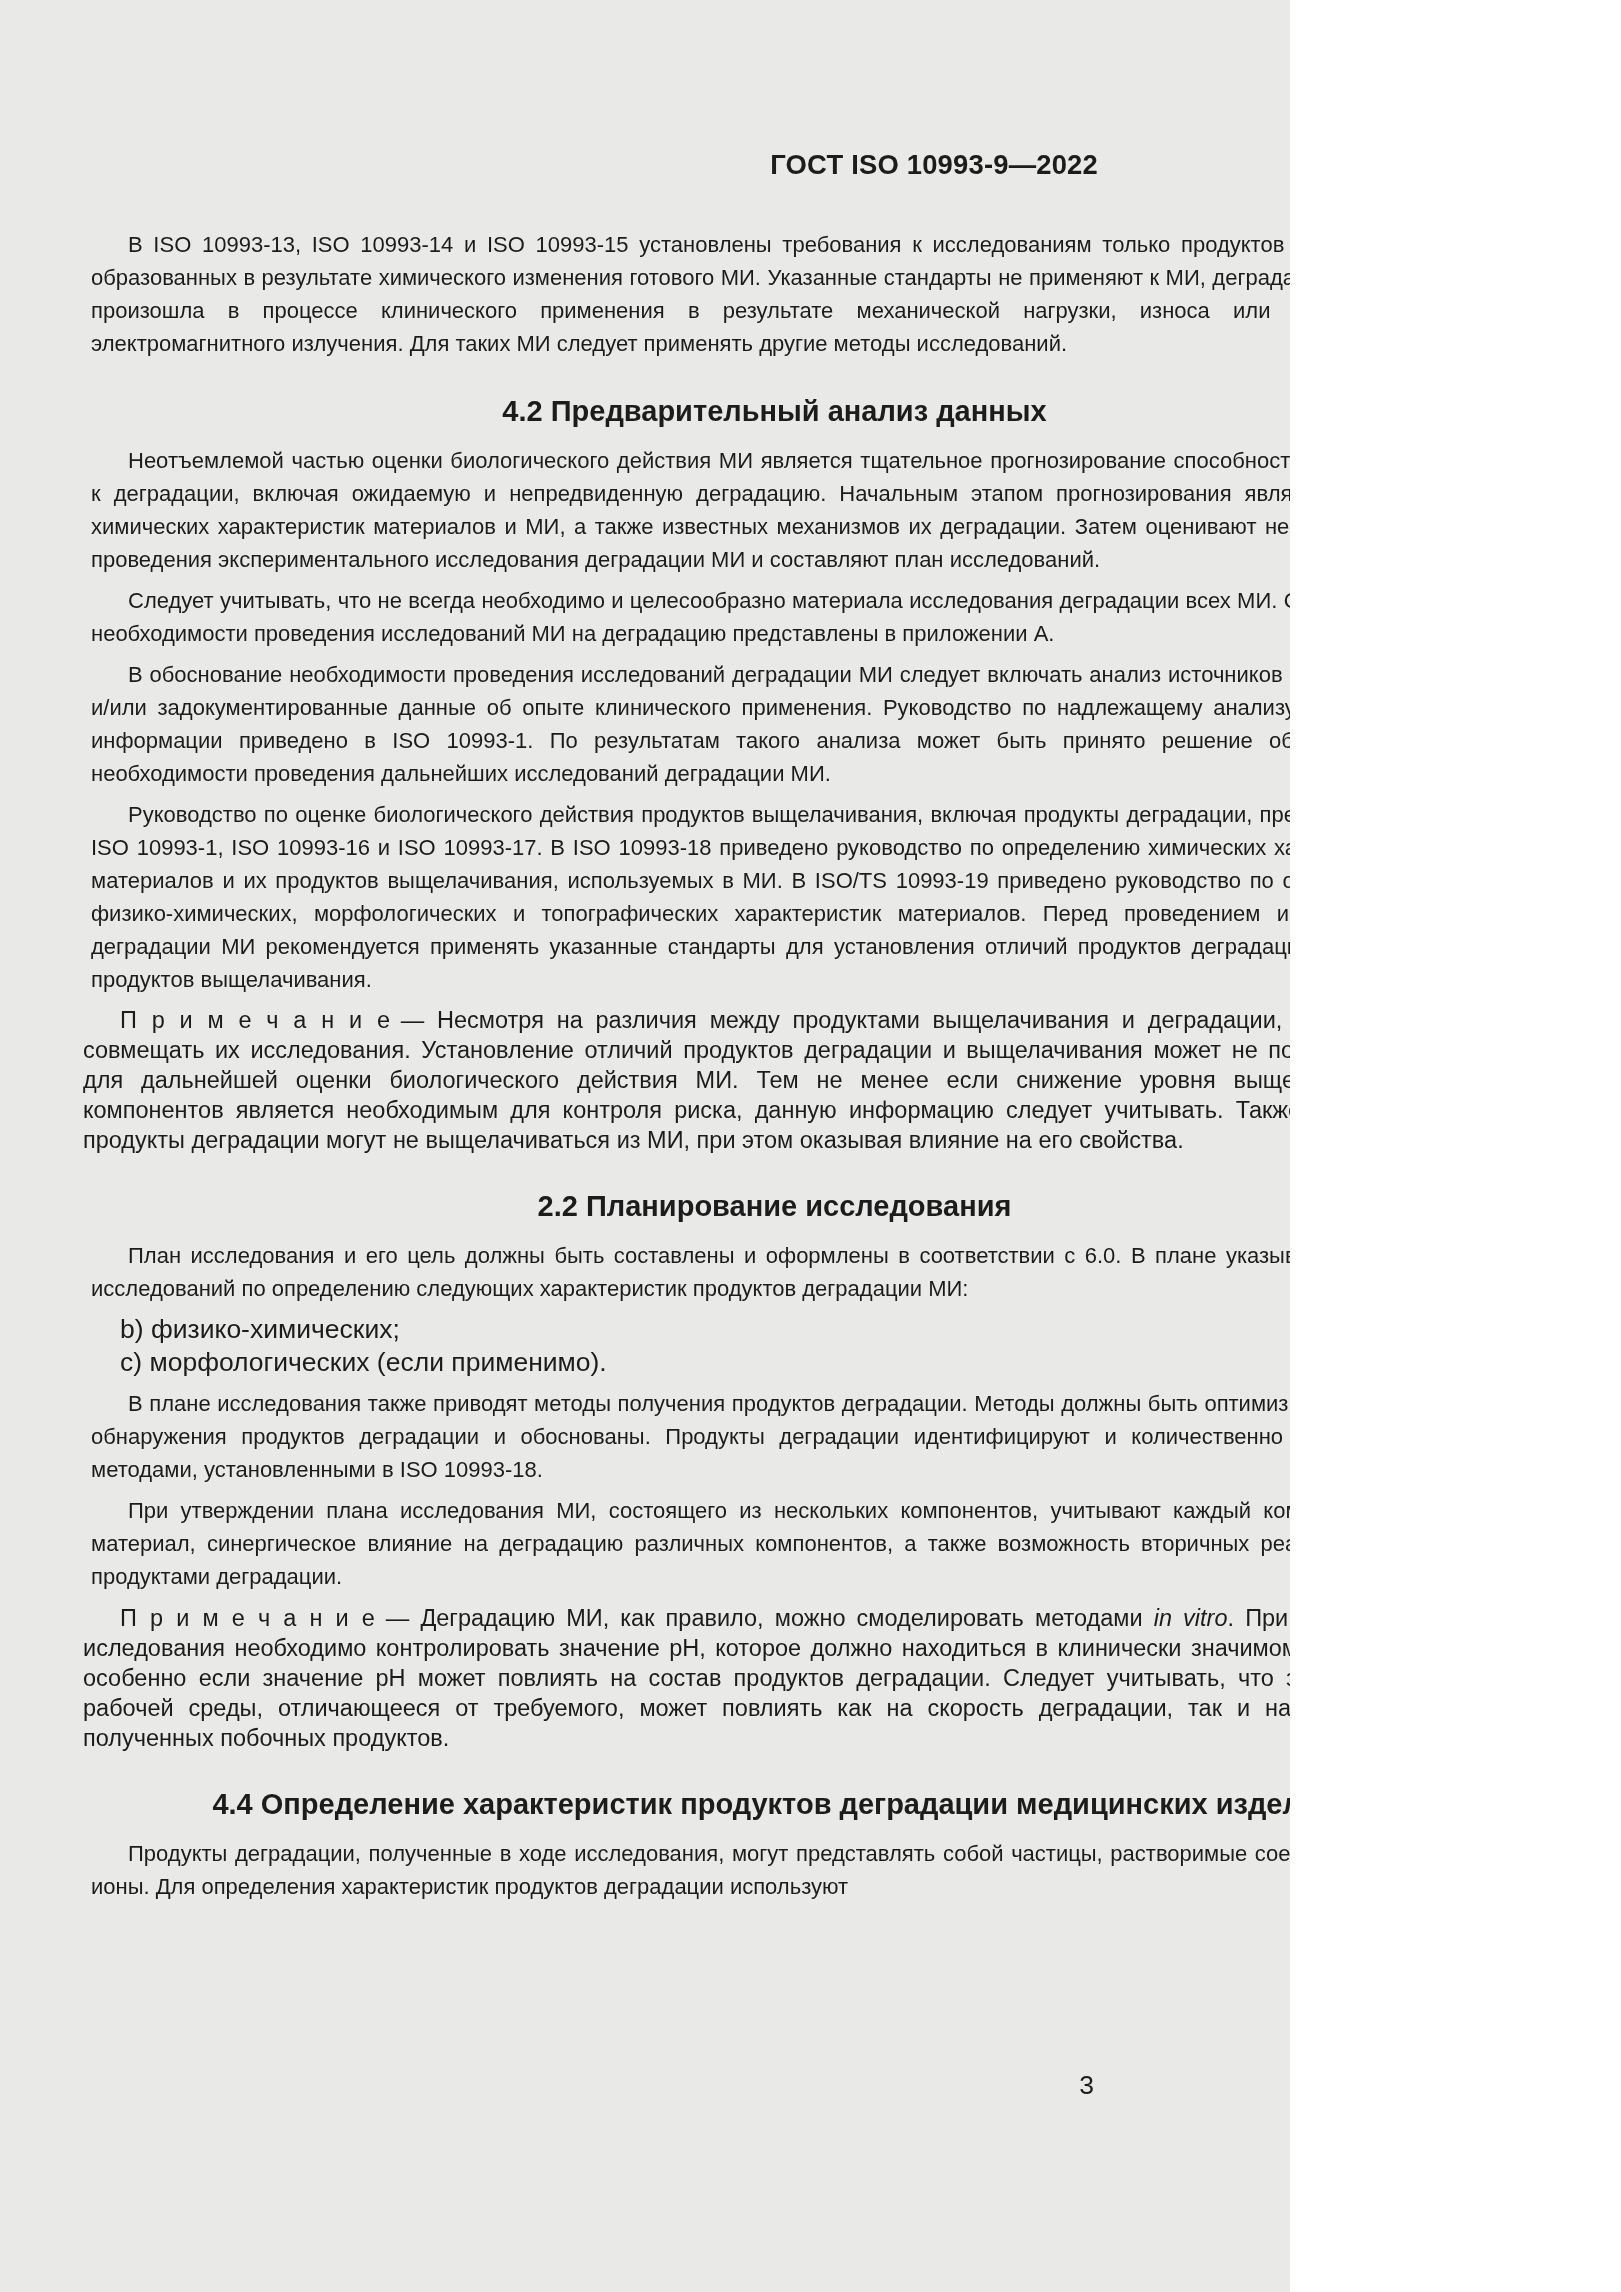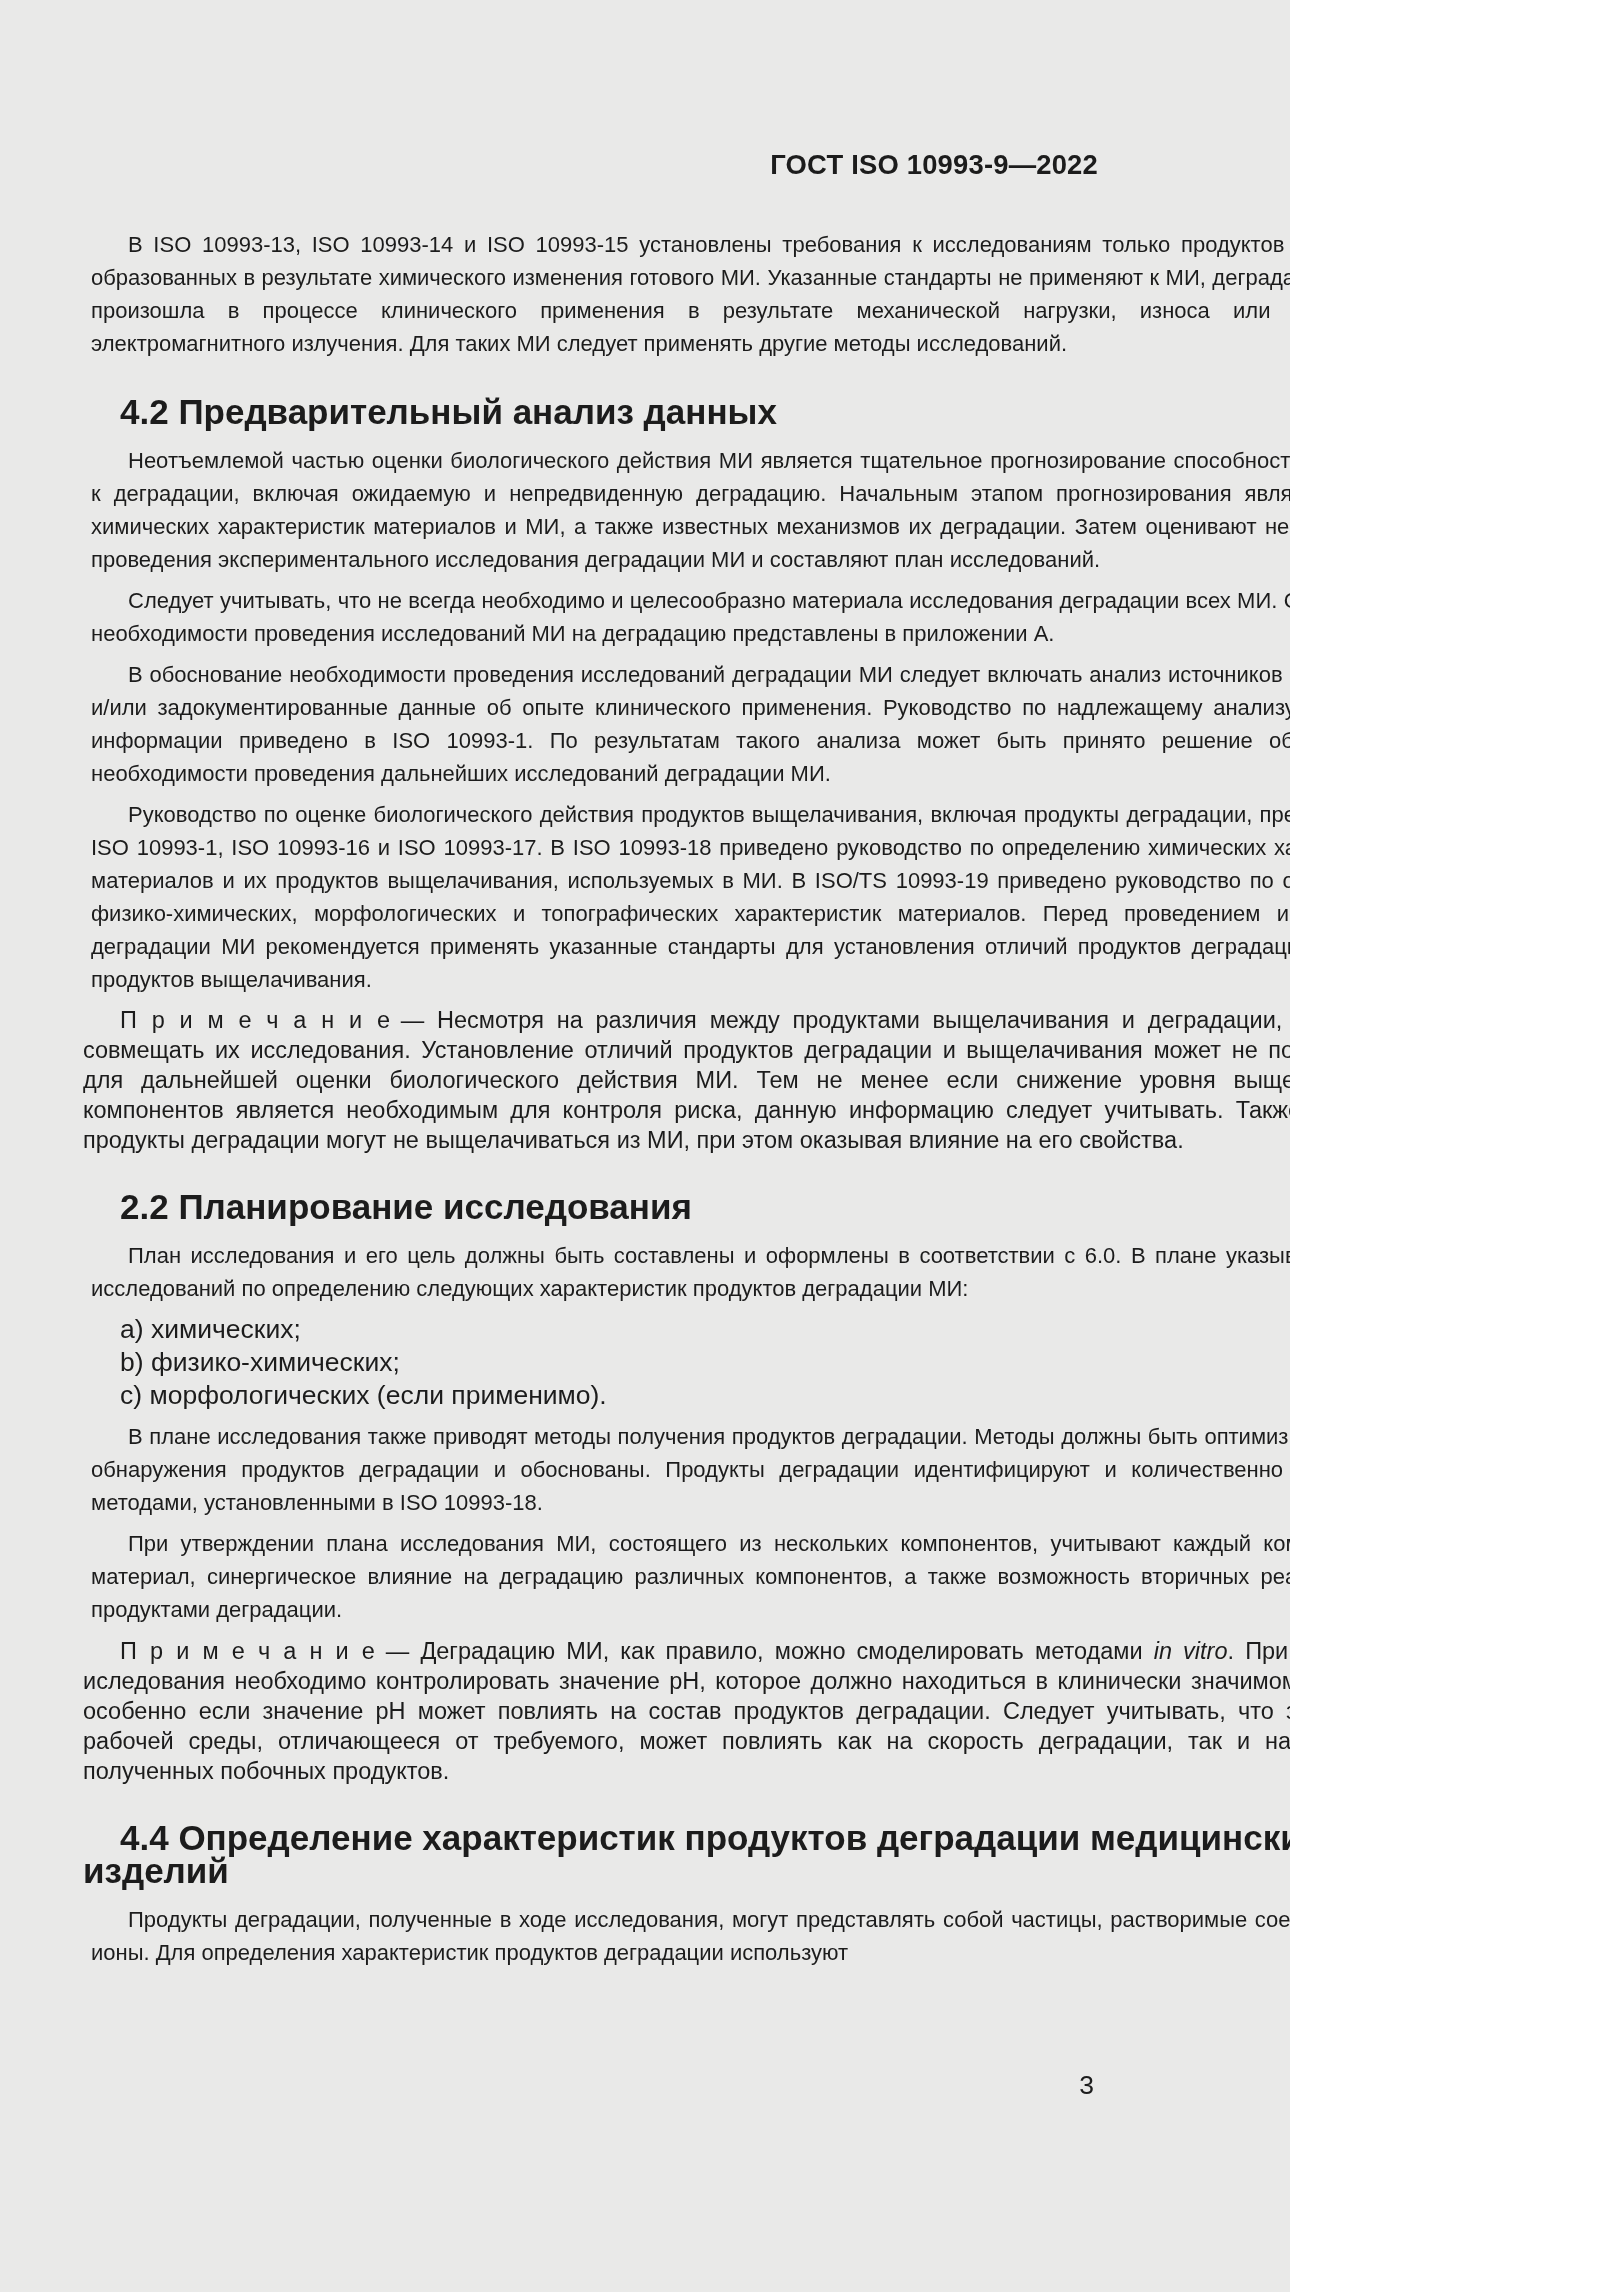--- a/index.html
+++ b/index.html
@@ -36,24 +36,25 @@
     text-indent: 37px;
   }
   p.list {
     margin: 0;
     font-size: 26.5px;
     line-height: 33px;
     text-indent: 37px;
   }
   h2.sect {
     margin: 35px 0 15.7px 0;
-    font-size: 35px;
+    font-size: 29px;
     line-height: 33px;
     font-weight: bold;
     text-indent: 37px;
+    text-align: center;
   }
   p.note {
     margin: 9.8px 0 9.8px 0;
     font-size: 23.5px;
     line-height: 30px;
     text-align: justify;
     text-align-last: left;
     text-indent: 37px;
   }
   .note-label { letter-spacing: 1px; margin-right: 9.8px; margin-top: 12px; }
@@ -80,21 +81,20 @@
     <p class="body">Неотъемлемой частью оценки биологического действия МИ является тщательное прогнозирование способности материала к деградации, включая ожидаемую и непредвиденную деградацию. Начальным этапом прогнозирования является оценка химических характеристик материалов и МИ, а также известных механизмов их деградации. Затем оценивают необходимость проведения экспериментального исследования деградации МИ и составляют план исследований.</p>
     <p class="body">Следует учитывать, что не всегда необходимо и целесообразно материала исследования деградации всех МИ. Обоснования необходимости проведения исследований МИ на деградацию представлены в приложении А.</p>
     <p class="body">В обоснование необходимости проведения исследований деградации МИ следует включать анализ источников информации и/или задокументированные данные об опыте клинического применения. Руководство по надлежащему анализу источников информации приведено в ISO 10993-1. По результатам такого анализа может быть принято решение об отсутствии необходимости проведения дальнейших исследований деградации МИ.</p>
     <p class="body">Руководство по оценке биологического действия продуктов выщелачивания, включая продукты деградации, представлено в ISO 10993-1, ISO 10993-16 и ISO 10993-17. В ISO 10993-18 приведено руководство по определению химических характеристик материалов и их продуктов выщелачивания, используемых в МИ. В ISO/TS 10993-19 приведено руководство по определению физико-химических, морфологических и топографических характеристик материалов. Перед проведением исследований деградации МИ рекомендуется применять указанные стандарты для установления отличий продуктов деградации от других продуктов выщелачивания.</p>
 
     <p class="note"><span class="note-label">П р и м е ч а н и е</span><span>— Несмотря на различия между продуктами выщелачивания и деградации, допускается совмещать их исследования. Установление отличий продуктов деградации и выщелачивания может не потребоваться для дальнейшей оценки биологического действия МИ. Тем не менее если снижение уровня выщелачиваемых компонентов является необходимым для контроля риска, данную информацию следует учитывать. Также некоторые продукты деградации могут не выщелачиваться из МИ, при этом оказывая влияние на его свойства.</span></p>
 
     <h2 class="sect">2.2 Планирование исследования</h2>
 
     <p class="body">План исследования и его цель должны быть составлены и оформлены в соответствии с 6.0. В плане указывают методы исследований по определению следующих характеристик продуктов деградации МИ:</p>
-    <p class="list">a) химических;</p>
     <p class="list">b) физико-химических;</p>
     <p class="list">c) морфологических (если применимо).</p>
     <p class="body">В плане исследования также приводят методы получения продуктов деградации. Методы должны быть оптимизированы для обнаружения продуктов деградации и обоснованы. Продукты деградации идентифицируют и количественно определяют методами, установленными в ISO 10993-18.</p>
     <p class="body">При утверждении плана исследования МИ, состоящего из нескольких компонентов, учитывают каждый компонент или материал, синергическое влияние на деградацию различных компонентов, а также возможность вторичных реакций между продуктами деградации.</p>
 
     <p class="note"><span class="note-label">П р и м е ч а н и е</span><span>— Деградацию МИ, как правило, можно смоделировать методами </span><i>in vitro</i><span>. При проведении иследования необходимо контролировать значение pH, которое должно находиться в клинически значимом диапазоне, особенно если значение pH может повлиять на состав продуктов деградации. Следует учитывать, что значение pH рабочей среды, отличающееся от требуемого, может повлиять как на скорость деградации, так и на количество полученных побочных продуктов.</span></p>
 
     <h2 class="sect">4.4 Определение характеристик продуктов деградации медицинских изделий</h2>
 
     <p class="body">Продукты деградации, полученные в ходе исследования, могут представлять собой частицы, растворимые соединения или ионы. Для определения характеристик продуктов деградации используют</p>

